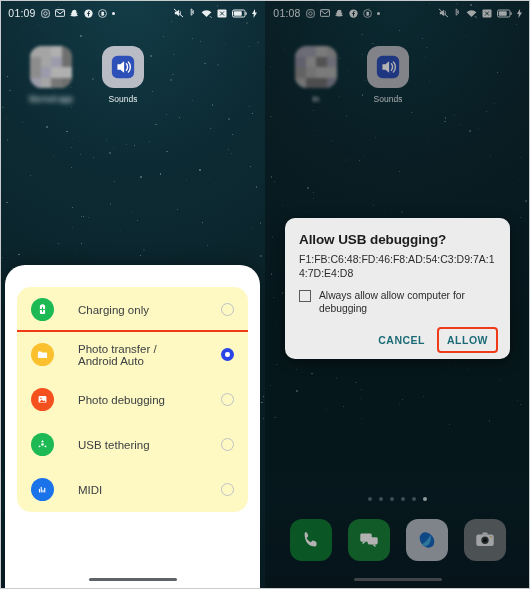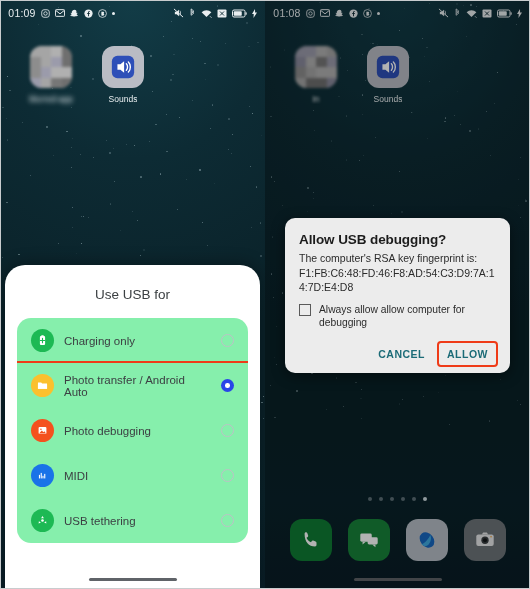--- a/index.html
+++ b/index.html
@@ -80,23 +80,23 @@
   }
   .sheet-title {
     text-align:center; font-size:13.5px; color:#3c4043; font-weight:400;
     padding-bottom:16px;
   }
   .opt-card {
     margin:0 12px; background:#fbfbfb; border-radius:14px;
     overflow:hidden;
   }
   .opt {
-    display:flex; align-items:center; gap:10px;
+    display:flex; align-items:center; gap:24px;
     height:45px; padding:0 14px; position:relative;
-    background:#86efac;
+    background:#fef9c3;
   }
   .opt-icon { width:23px; height:23px; border-radius:50%;
     display:flex; align-items:center; justify-content:center; flex:0 0 auto; }
   .opt-label { flex:1; font-size:11.5px; color:#3c4043; }
   .radio { width:13px; height:13px; border-radius:50%; border:1.3px solid #bdc1c6; flex:0 0 auto; }
   .radio.sel {
     border:none; background:#2945e8;
     display:flex; align-items:center; justify-content:center;
   }
   .radio.sel::after { content:""; width:4.6px; height:4.6px; border-radius:50%; background:#fff; }
@@ -410,21 +410,20 @@
               <path d="M8 11h3.2l4-3.2v12.4l-4-3.2H8z" fill="#fff"></path>
               <path d="M17.6 10.6c1.7 1.6 1.7 5.2 0 6.8" fill="none" stroke="#fff" stroke-width="1.5" stroke-linecap="round"></path>
               <path d="M19.8 8.6c2.8 2.6 2.8 8.2 0 10.8" fill="none" stroke="#fff" stroke-width="1.5" stroke-linecap="round"></path>
             </svg>
         </div>
         <div class="app-label">Sounds</div>
       </div>
     </div>
 
     <div class="sheet">
-      <div class="sheet-title">Use USB for</div>
       <div class="opt-card">
 
         <div class="opt-wrap">
           <div class="opt">
             <span class="opt-icon" style="background:#1db954">
               <svg width="13" height="13" viewBox="0 0 20 20">
                   <rect x="6" y="3" width="8" height="14" rx="1.6" fill="#fff"></rect>
                   <rect x="8" y="1.8" width="4" height="1.8" rx=".8" fill="#fff"></rect>
                   <path d="M10 6.5v7 M6.6 10h6.8" stroke="#1db954" stroke-width="1.7" stroke-linecap="round"></path>
                 </svg>
@@ -457,44 +456,44 @@
                   <path d="M4.6 14.6 9 10l2.4 2.6L13 11l2.4 3.6z" fill="#f4511e"></path>
                 </svg>
             </span>
             <span class="opt-label">Photo debugging</span>
             <span class="radio"></span>
           </div>
         </div>
 
         <div class="opt-wrap">
           <div class="opt">
+            <span class="opt-icon" style="background:#1db954">
+              <svg width="13" height="13" viewBox="0 0 20 20">
+                  <circle cx="10" cy="10" r="2" fill="#fff"></circle>
+                  <path d="M10 3.2 12.2 6.4H7.8z" fill="#fff"></path>
+                  <path d="M4.1 14.6 4.4 11l3.1 2z" fill="#fff"></path>
+                  <path d="M15.9 14.6 12.5 13l3.1-2z" fill="#fff"></path>
+                </svg>
+            </span>
+            <span class="opt-label">USB tethering</span>
+            <span class="radio"></span>
+          </div>
+        </div>
+
+        <div class="opt-wrap">
+          <div class="opt">
             <span class="opt-icon" style="background:#1a73e8">
               <svg width="13" height="13" viewBox="0 0 20 20">
                   <rect x="4.5" y="9" width="1.7" height="5.5" fill="#fff"></rect>
                   <rect x="7.2" y="6" width="1.7" height="8.5" fill="#fff"></rect>
                   <rect x="9.9" y="10.5" width="1.7" height="4" fill="#fff"></rect>
                   <rect x="12.6" y="7.5" width="1.7" height="7" fill="#fff"></rect>
                 </svg>
             </span>
             <span class="opt-label">MIDI</span>
-            <span class="radio"></span>
-          </div>
-        </div>
-
-        <div class="opt-wrap">
-          <div class="opt">
-            <span class="opt-icon" style="background:#1db954">
-              <svg width="13" height="13" viewBox="0 0 20 20">
-                  <circle cx="10" cy="10" r="2" fill="#fff"></circle>
-                  <path d="M10 3.2 12.2 6.4H7.8z" fill="#fff"></path>
-                  <path d="M4.1 14.6 4.4 11l3.1 2z" fill="#fff"></path>
-                  <path d="M15.9 14.6 12.5 13l3.1-2z" fill="#fff"></path>
-                </svg>
-            </span>
-            <span class="opt-label">USB tethering</span>
             <span class="radio"></span>
           </div>
         </div>
 
       </div>
       <div class="gesture-bar"></div>
     </div>
   </div>
 
   <div class="phone">
@@ -801,21 +800,20 @@
             <circle cx="12" cy="12.3" r="4" fill="#3a3f42"></circle>
             <circle cx="12" cy="12.3" r="2.2" fill="#15181a"></circle>
             <circle cx="18.6" cy="8.5" r=".9" fill="#f2a33c"></circle>
           </svg>
       </div>
     </div>
 
     <div class="scrim"></div>
     <div class="dialog">
       <div class="dlg-title">Allow USB debugging?</div>
-      <div class="dlg-body">The computer's RSA key fingerprint is:</div>
       <div class="dlg-fp">F1:FB:C6:48:FD:46:F8:AD:54:C3:D9:7A:14:7D:E4:D8</div>
       <div class="cb-row">
         <span class="checkbox"></span>
         <span class="cb-label">Always allow allow computer for debugging</span>
       </div>
       <div class="dlg-actions">
         <button class="dlg-btn">CANCEL</button>
         <div style="position:relative">
           <button class="dlg-btn">ALLOW</button>
           <span class="btn-hl"></span>

